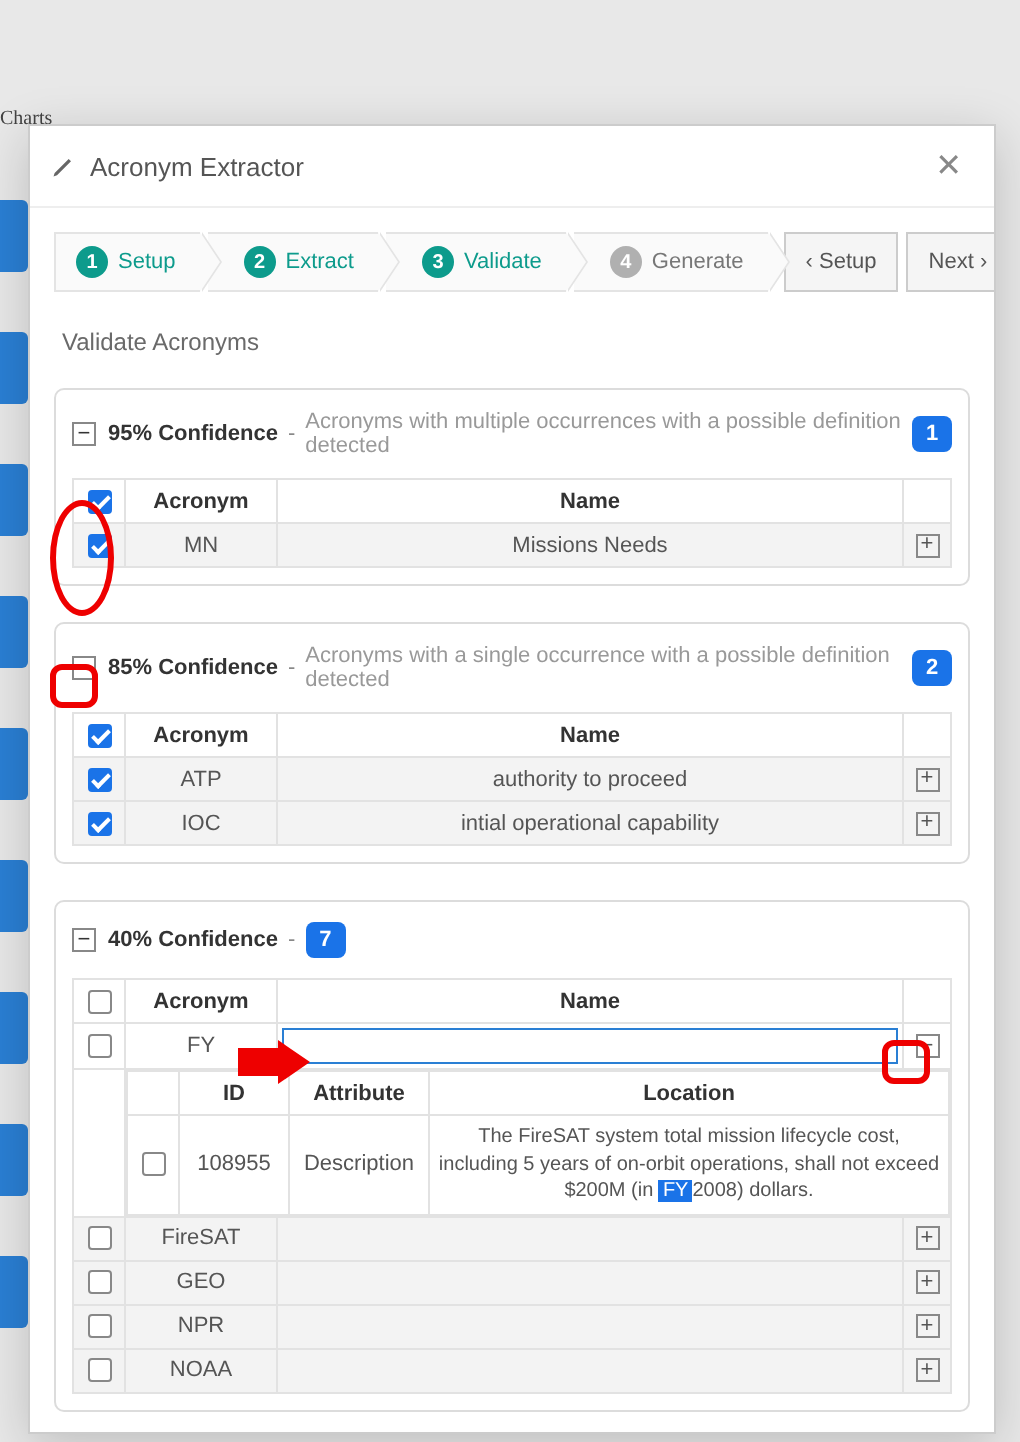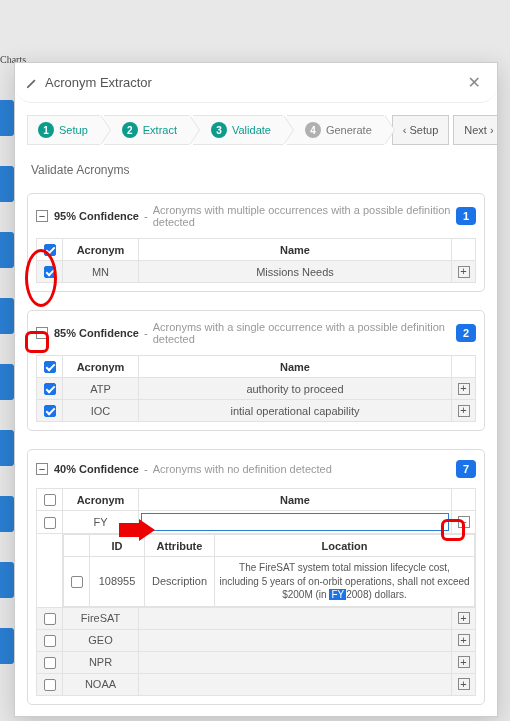--- a/index.html
+++ b/index.html
@@ -45,21 +45,20 @@
     border: 1px solid #ccc;
     box-shadow: 0 6px 24px rgba(0,0,0,.18);
     display: flex;
     flex-direction: column;
   }
   .modal-header {
     display: flex;
     align-items: center;
     padding: 8px 10px;
     border-bottom: 1px solid #eee;
-    border-radius: 17px;
   }
   .modal-header svg { margin-right: 6px; }
   .modal-title { font-size: 13px; color: #555; flex: 1; }
   .close-btn {
     background: none; border: none; cursor: pointer;
     font-size: 16px; color: #888; padding: 2px 6px;
   }
   .modal-body {
     flex: 1;
     padding: 12px;
@@ -381,21 +380,20 @@
         </tr>
       </tbody>
         </table>
     </div>
 
     <div class="panel">
       <div class="panel-head">
         <span class="collapse">−</span>
         <span class="conf">40% Confidence</span>
         <span class="dash">-</span>
-        <span class="desc">Acronyms with no definition detected</span>
         <span class="badge">7</span>
       </div>
       <table class="grid">
         <tbody>
             <tr>
           <th class="checkcol"><span class="cb"></span></th>
           <th class="acrcol">Acronym</th>
           <th>Name</th>
           <th class="expcol"></th>
         </tr>

